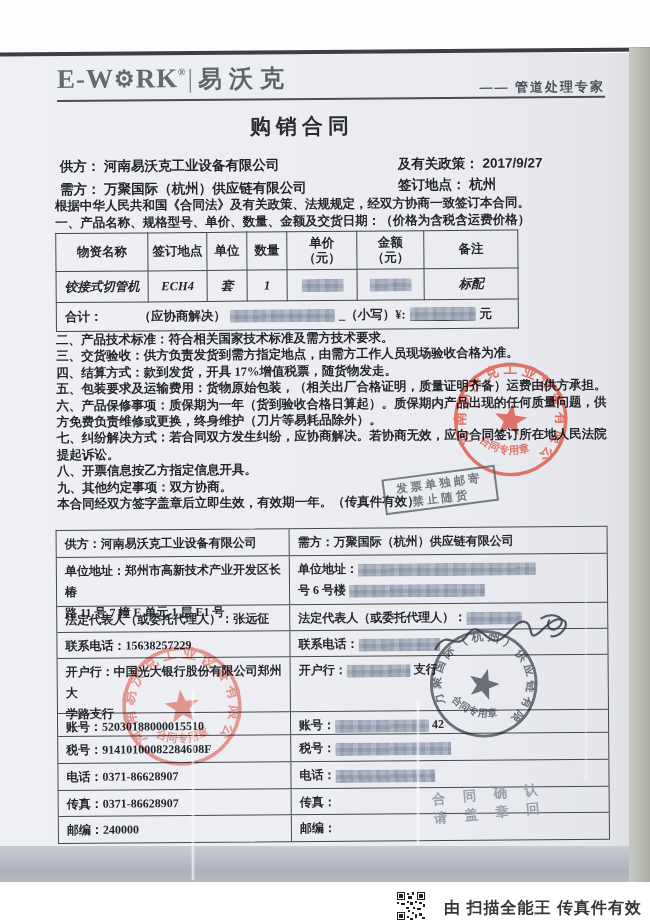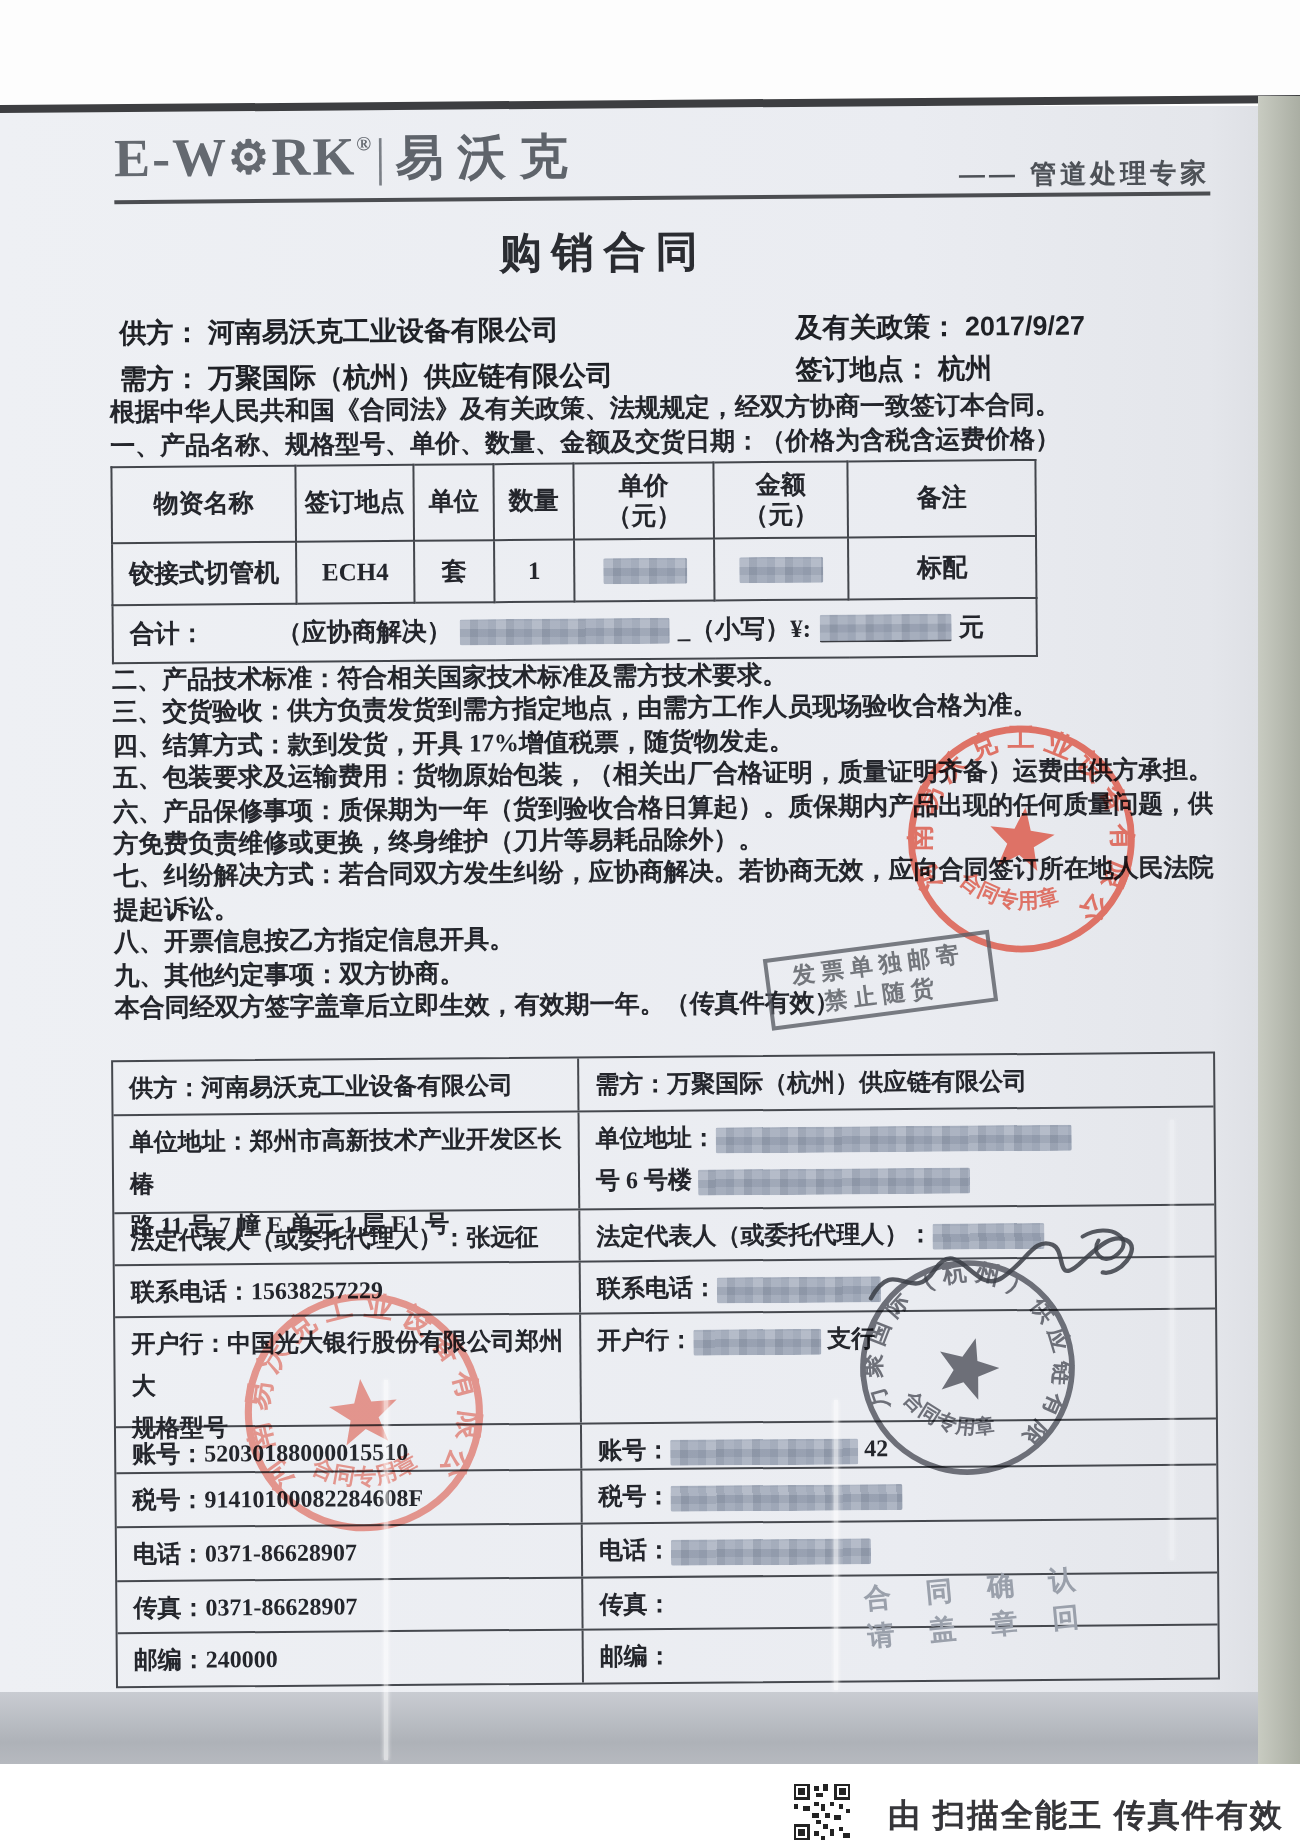--- a/index.html
+++ b/index.html
@@ -36,21 +36,21 @@
   .meta{font-family:"Liberation Sans",sans-serif;font-weight:700;font-size:13.5px;color:#1f2126;white-space:nowrap;}
   
   .bodytext{font-weight:700;font-size:12.5px;color:#24262c;}
   .preamble{left:57px;top:196px;width:552px;}
   .sec1{left:57px;top:213px;width:552px;}
   
   .ptable{left:57px;top:231px;width:462px;border-collapse:collapse;table-layout:fixed;}
   .ptable td{border:1.6px solid #43464c;text-align:center;vertical-align:middle;
              font-weight:700;font-size:12.5px;color:#24262c;padding:0;}
   .ptable .hrow td{height:37px;line-height:15px;}
-  .ptable .drow td{height:30px;}
+  .ptable .drow td{height:30px;font-style:italic;}
   .ptable .trow td{height:28px;text-align:left;padding-left:8px;}
   .totline{display:flex;align-items:center;gap:4px;white-space:nowrap;}
   
   .px{display:inline-block;vertical-align:middle;height:13px;border-radius:1px;
       background-image:repeating-linear-gradient(0deg,#ccd1da 0 4px,#bcc2cd 4px 8px,#d4d8e0 8px 12px),
                        repeating-linear-gradient(90deg,#dadee5 0 5px,#c0c6d0 5px 9px,#cfd4dd 9px 14px,#c6ccd6 14px 18px);
       background-blend-mode:multiply;}
   
   .clauses{left:57px;top:330px;width:553px;line-height:16.4px;}
   .clauses p{margin:0;font-weight:700;font-size:12.5px;color:#24262c;}
@@ -211,21 +211,21 @@
       <div class="lcell icell-txt">
         <span>联系电话：</span><span>15638257229</span>
       </div>
       <div class="rcell icell-txt">
         <span>联系电话：</span><span class="px" style="width:82px;"></span>
       </div>
     </div>
     <div class="irow h55">
       <div class="lcell icell-txt">
         <span>开户行：</span><span>中国光大银行股份有限公司郑州大</span><br>
-        <span>规格型号</span>
+        <span>学路支行</span>
       </div>
       <div class="rcell icell-txt">
         <span>开户行：</span><span class="px" style="width:64px;"></span>
         <span>支行</span>
       </div>
     </div>
     <div class="irow h24">
       <div class="lcell icell-txt">
         <span>账号：</span><span>52030188000015510</span>
       </div>

